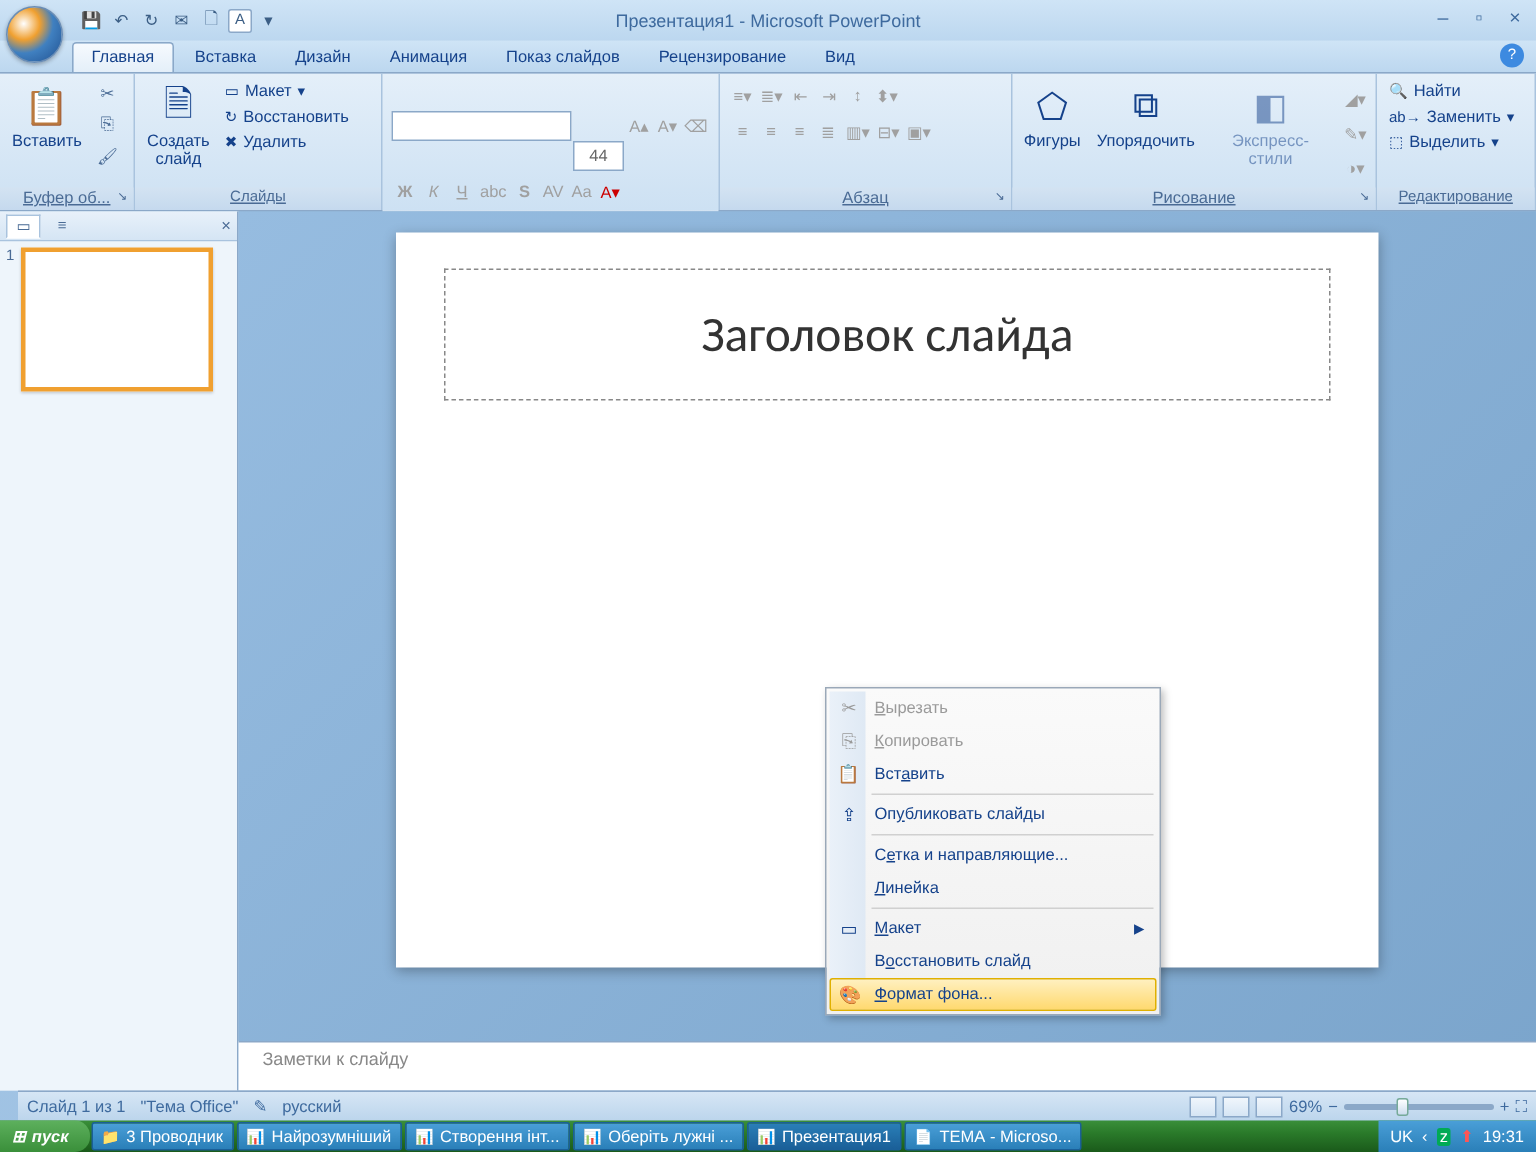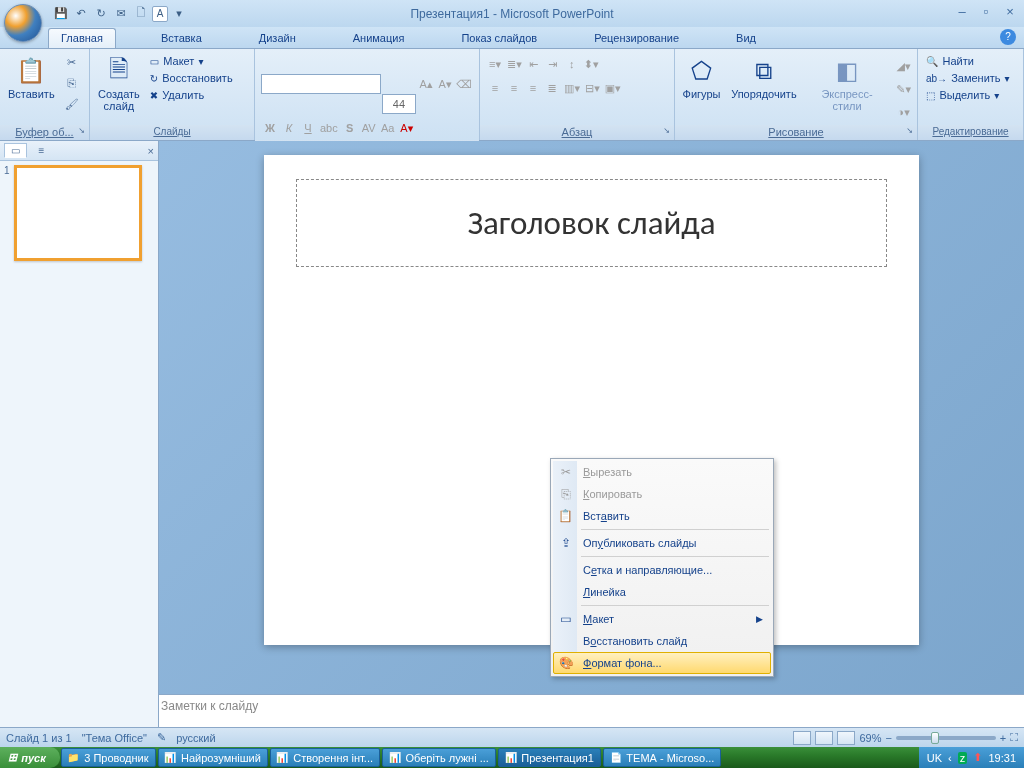--- a/index.html
+++ b/index.html
@@ -8,21 +8,21 @@
 
 .titlebar { height:27px; background:linear-gradient(#cfe4f6,#bcd7ef); display:flex; align-items:center; padding:0 4px; position:relative; }
 .office-btn { width:38px; height:38px; border-radius:50%; background:radial-gradient(circle at 30% 30%,#fff,#f0a030 30%,#4080c0 55%,#205090); border:1px solid #6a8db5; position:absolute; left:4px; top:4px; z-index:10; box-shadow:0 1px 3px rgba(0,0,0,.3); }
 .qat { margin-left:48px; display:flex; gap:2px; align-items:center; }
 .qat-btn { width:18px; height:18px; display:flex; align-items:center; justify-content:center; color:#3b5e85; border-radius:2px; cursor:pointer; }
 .titletext { position:absolute; left:50%; transform:translateX(-50%); color:#3e6a9e; font-size:12px; }
 .win-btns { position:absolute; right:4px; top:4px; display:flex; gap:4px; }
 .win-btn { width:20px; height:16px; color:#3e6a9e; text-align:center; cursor:pointer; font-size:13px; }
 
 
-.tabs { height:22px; background:linear-gradient(#cfe4f6,#bcd7ef); display:flex; align-items:flex-end; padding-left:48px; border-bottom:1px solid #8ba8c8; position:relative;gap:31px; }
+.tabs { height:22px; background:linear-gradient(#cfe4f6,#bcd7ef); display:flex; align-items:flex-end; padding-left:48px; border-bottom:1px solid #8ba8c8; position:relative; }
 .tab { padding:3px 12px 4px; color:#15428b; cursor:pointer; border-top-left-radius:3px; border-top-right-radius:3px; margin-right:2px; }
 .tab.active { background:linear-gradient(#f6fafe,#e4eff9); border:1px solid #8ba8c8; border-bottom:none; color:#15428b; }
 .help-btn { position:absolute; right:8px; top:2px; width:16px; height:16px; border-radius:50%; background:#3d8ae0; color:#fff; text-align:center; line-height:16px; font-size:10px; cursor:pointer; }
 
 
 .ribbon { height:92px; background:linear-gradient(#e4eff9,#cde1f3); border-bottom:1px solid #8ba8c8; display:flex; }
 .group { border-right:1px solid #a9c3de; padding:3px 4px 0; display:flex; flex-direction:column; justify-content:space-between; position:relative; }
 .group-body { flex:1; display:flex; align-items:flex-start; gap:4px; }
 .group-label { height:15px; font-size:10px; color:#4a6b95; text-align:center; background:linear-gradient(#d3e3f2,#c5d9ee); margin:0 -4px; padding-top:1px; position:relative;text-decoration:underline; }
 .group-label .launcher { position:absolute; right:2px; top:1px; width:11px; height:11px; font-size:8px; color:#4a6b95; cursor:pointer; }
@@ -46,34 +46,34 @@
 .tclose { margin-left:auto; font-size:11px; color:#4a6b95; cursor:pointer; }
 .thumbs { flex:1; padding:4px; background:#eef5fb; }
 .thumb-wrap { display:flex; gap:4px; }
 .thumb-num { font-size:10px; color:#4a6b95; }
 .thumb { width:128px; height:96px; background:#fff; border:3px solid #f0a030; box-shadow:0 1px 2px rgba(0,0,0,.2); }
 
 .editpane { flex:1; background:linear-gradient(135deg,#96bce0,#7ba5cc); display:flex; flex-direction:column; position:relative; }
 .slide-area { flex:1; display:flex; align-items:flex-start; justify-content:center; padding-top:14px; overflow:hidden; }
 .slide { width:655px; height:490px; background:#fff; box-shadow:0 2px 8px rgba(0,0,0,.3); position:relative; }
 .title-ph { position:absolute; left:32px; top:24px; right:32px; height:88px; border:1px dashed #888; display:flex; align-items:center; justify-content:center; color:#333; font-size:33px; font-family:Calibri,sans-serif; }
-.notes { height:33px; background:#fff; border-top:1px solid #8ba8c8; padding:4px 2px; color:#888; font-size:12px; }
+.notes { height:33px; background:#fff; border-top:1px solid #8ba8c8; padding:4px 16px; color:#888; font-size:12px; }
 
 
 .ctxmenu { position:absolute; left:550px; top:458px; width:224px; background:linear-gradient(#fafafa,#f0f0f0); border:1px solid #9aa8b8; box-shadow:2px 2px 5px rgba(0,0,0,.25); z-index:100; padding:2px; }
 .ctxitem { height:22px; display:flex; align-items:center; padding:0 8px 0 30px; color:#15428b; position:relative; cursor:pointer; font-size:11px; }
 .ctxitem.disabled { color:#9a9a9a; }
 .ctxitem .cico { position:absolute; left:5px; width:16px; text-align:center; font-size:12px; }
 .ctxitem .arr { margin-left:auto; font-size:9px; }
 .ctxitem.hover { background:linear-gradient(#fff0c0,#ffd96f); border:1px solid #e0b000; border-radius:2px; padding-left:29px; }
 .ctxsep { height:1px; background:#d0d0d0; margin:2px 2px 2px 28px; }
 .ctx-iconbar { position:absolute; left:2px; top:2px; bottom:2px; width:24px; background:linear-gradient(90deg,#eaf1f9,#dfe9f4); }
 
 
-.statusbar { position:absolute; bottom:21px; left:0; right:0; height:20px; background:linear-gradient(#d6e6f5,#bcd5ec); border-top:1px solid #8ba8c8; display:flex; align-items:center; padding:0 6px; color:#3e6a9e; font-size:11px; gap:10px; }
+.statusbar { position:absolute; bottom:21px; left:12px; right:0; height:20px; background:linear-gradient(#d6e6f5,#bcd5ec); border-top:1px solid #8ba8c8; display:flex; align-items:center; padding:0 6px; color:#3e6a9e; font-size:11px; gap:10px; }
 .status-r { margin-left:auto; display:flex; align-items:center; gap:4px; }
 .viewbtn { width:18px; height:14px; background:linear-gradient(#f0f6fc,#d5e5f4); border:1px solid #8ba8c8; cursor:pointer; }
 .zoom-slider { width:100px; height:4px; background:#8ba8c8; position:relative; border-radius:2px; }
 .zoom-thumb { position:absolute; left:35px; top:-4px; width:8px; height:12px; background:linear-gradient(#fff,#cde); border:1px solid #7a9; border-radius:2px; }
 
 
 .taskbar { position:absolute; bottom:0; left:0; right:0; height:21px; background:linear-gradient(#3a8f3a,#2a7a2a 40%,#1a5a1a); display:flex; align-items:center; }
 .startbtn { height:21px; padding:0 14px 0 8px; background:linear-gradient(#5db05d,#3a8f3a); color:#fff; font-style:italic; font-weight:bold; font-size:13px; display:flex; align-items:center; gap:4px; border-radius:0 10px 10px 0; cursor:pointer; }
 .taskbtn { height:19px; margin:1px 1px; padding:0 6px; background:linear-gradient(#4a9fd8,#2a7fb8); color:#fff; border:1px solid #1a5f98; border-radius:2px; display:flex; align-items:center; gap:4px; font-size:10px; cursor:pointer; max-width:130px; overflow:hidden; white-space:nowrap; }
 .taskbtn.active { background:linear-gradient(#2a7fb8,#1a5f98); }

